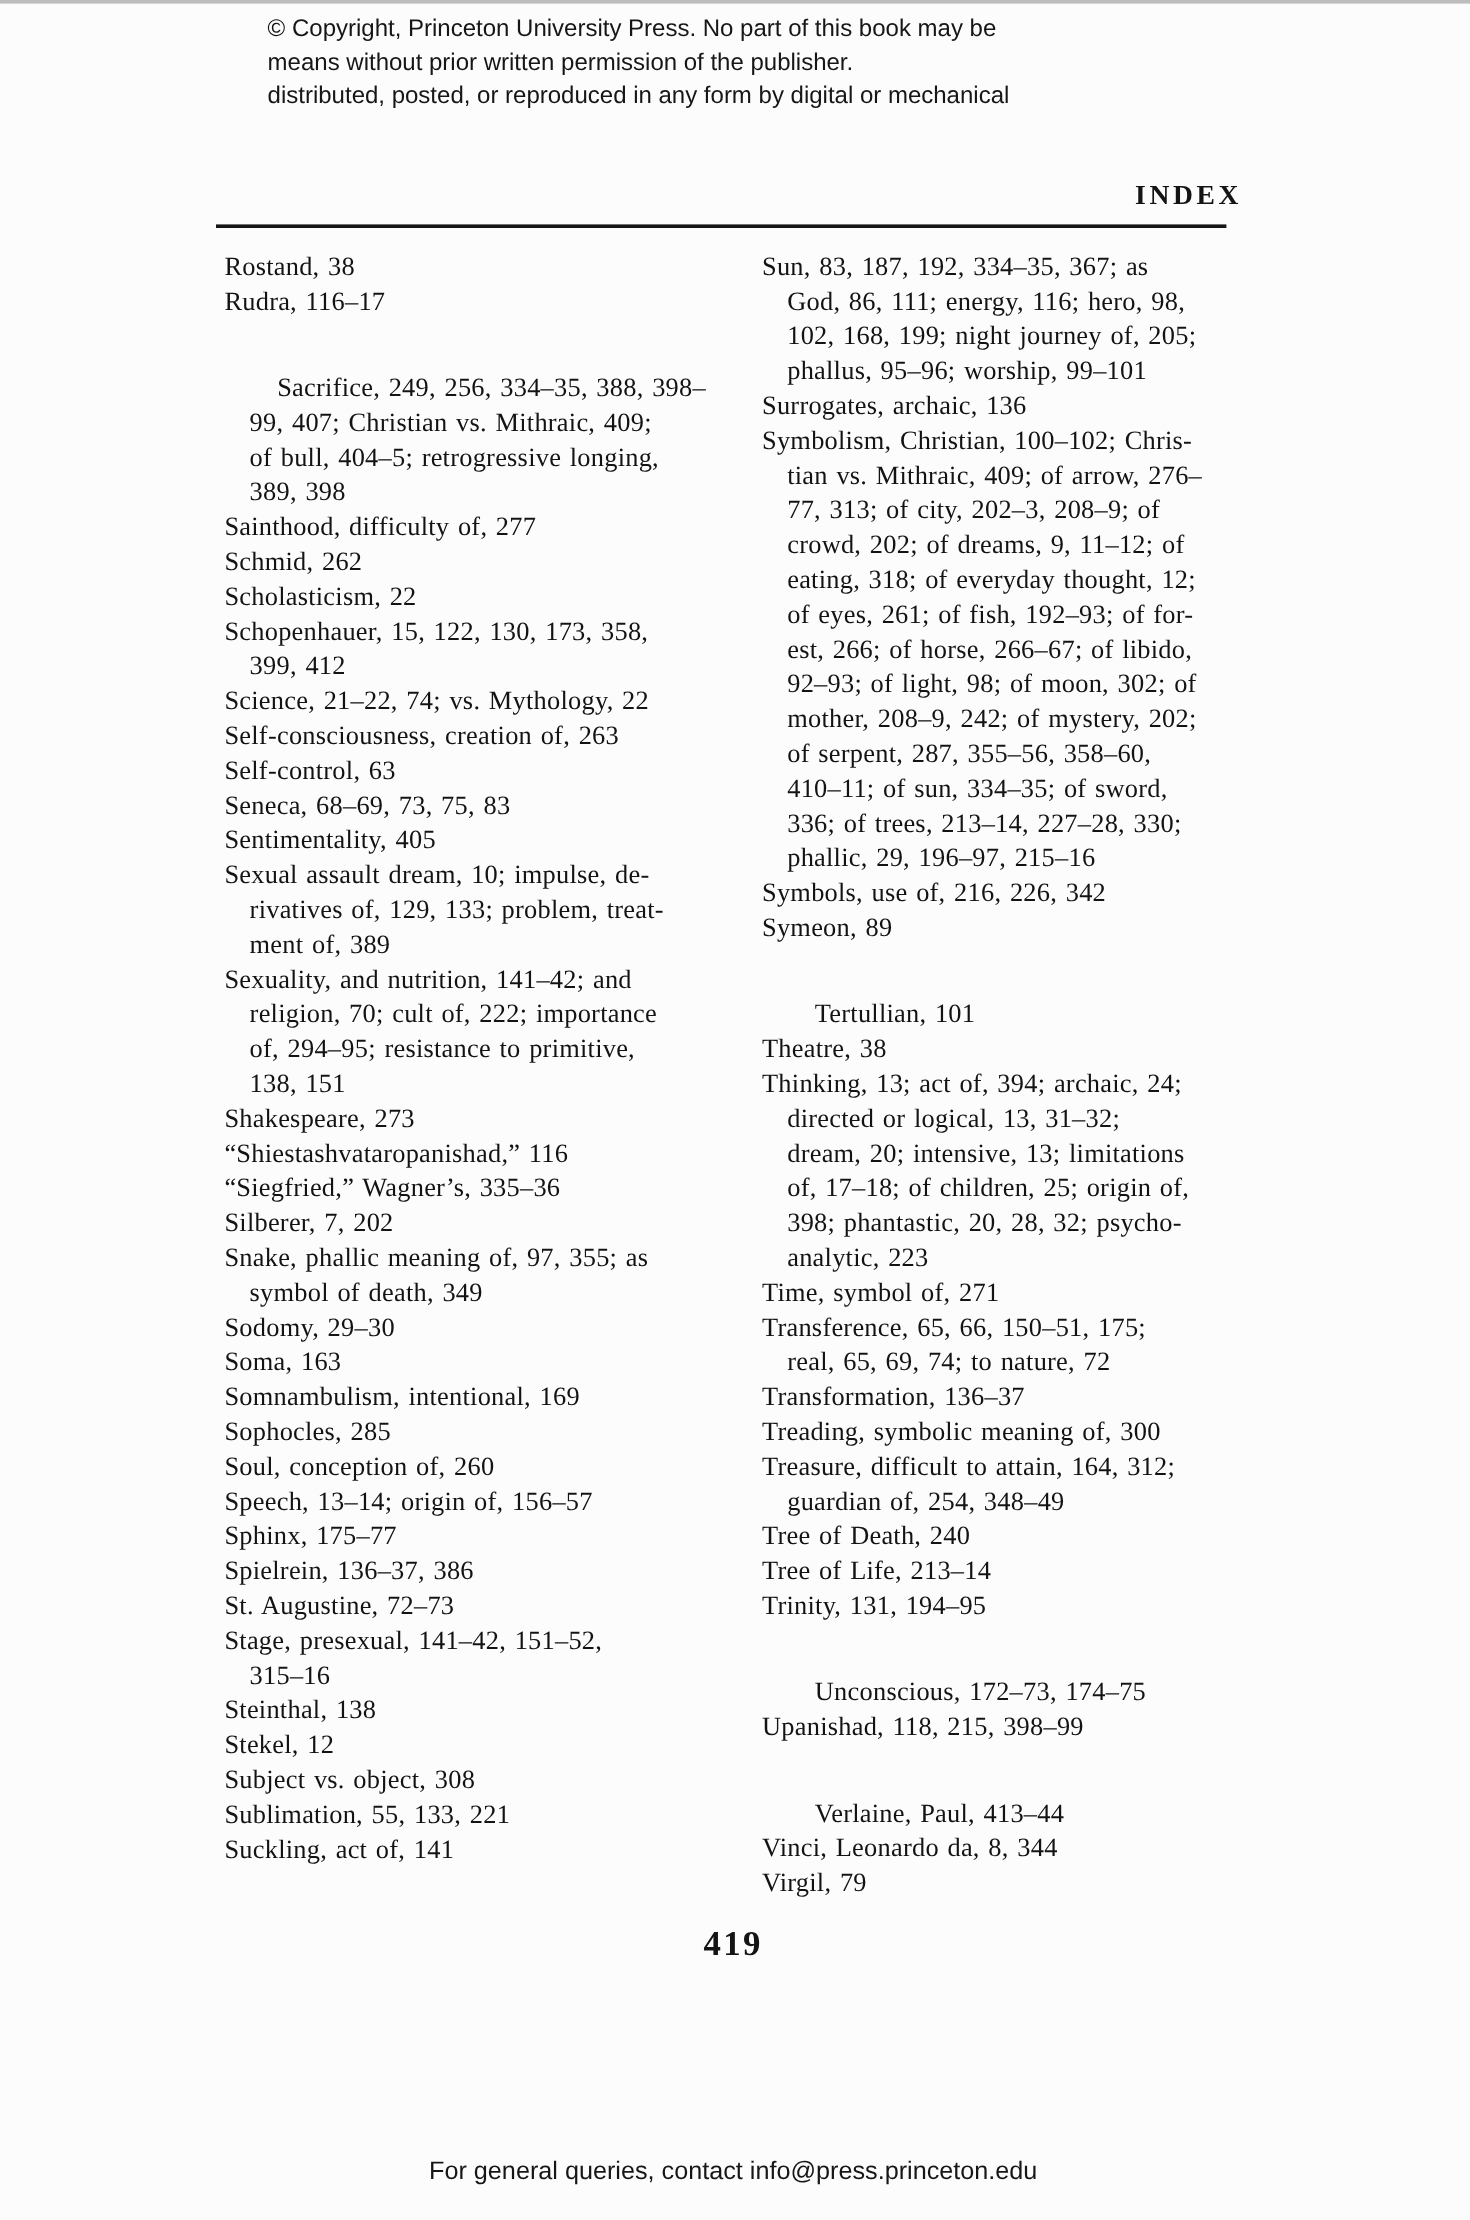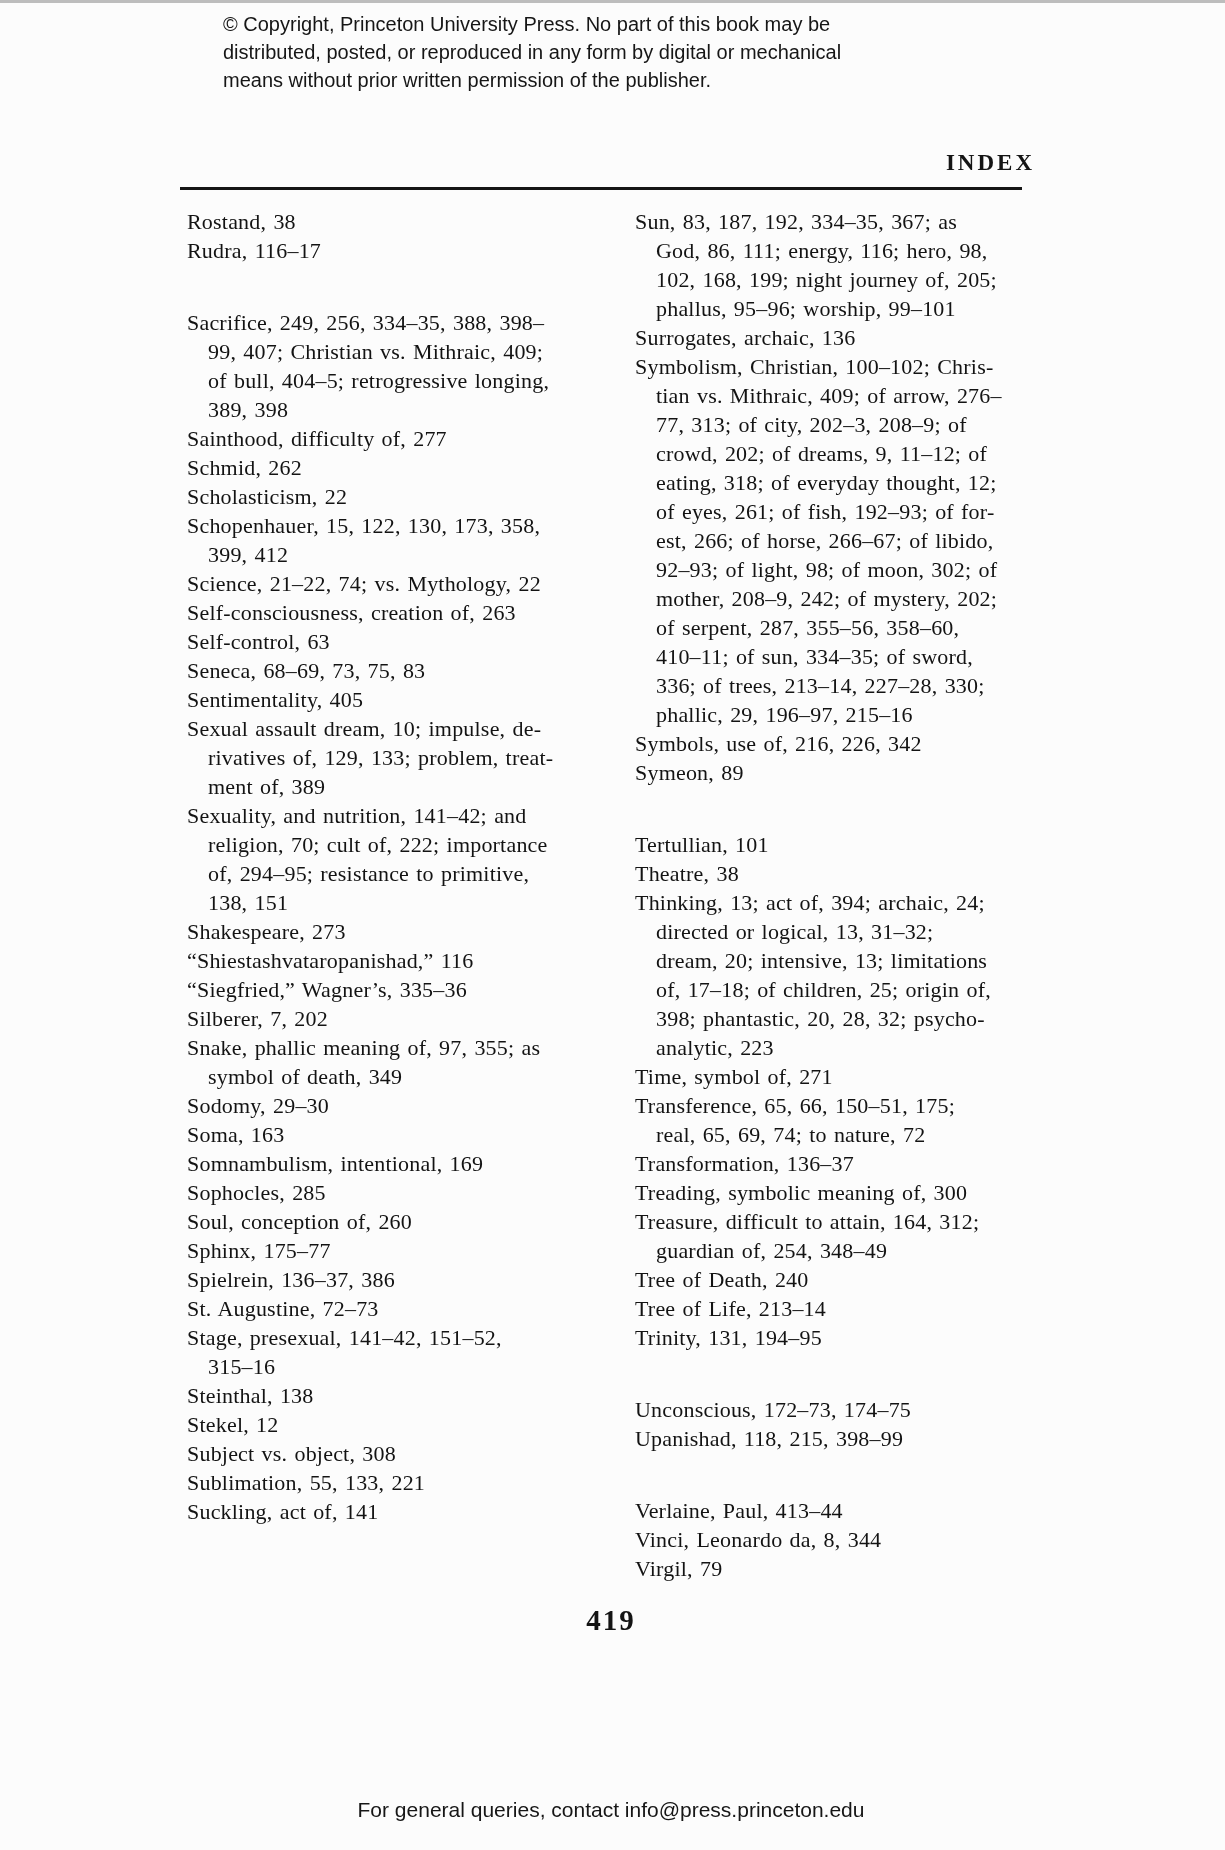--- a/index.html
+++ b/index.html
@@ -46,21 +46,21 @@
     font-family:"Liberation Serif","DejaVu Serif",serif;
     font-size:22px;line-height:29px;
     color:#131313;
     letter-spacing:0.2px;
     word-spacing:1.5px;
   }
   .col-left{left:187px;width:440px;}
   .col-right{left:635px;width:402px;}
   .line{white-space:nowrap;}
   .line.indent{padding-left:21px;}
-  .line.gap{margin-top:43px;}
+  .line.gap{margin-top:43px;margin-left:44px;}
   .page-number{
     position:absolute;left:187px;top:1604px;width:848px;
     text-align:center;
     font-family:"Liberation Serif","DejaVu Serif",serif;
     font-size:29px;
     letter-spacing:2px;
     color:#141414;
     font-weight:bold;
   }
   .footer{
@@ -72,22 +72,22 @@
   }
 </style>
 </head>
 <body>
 
 <div class="page">
   <div class="top-edge"></div>
 
   <div class="copyright">
     <div>© Copyright, Princeton University Press. No part of this book may be</div>
+    <div>means without prior written permission of the publisher.</div>
     <div>distributed, posted, or reproduced in any form by digital or mechanical</div>
-    <div>means without prior written permission of the publisher.</div>
   </div>
 
   <div class="index-heading">INDEX</div>
   <div class="rule"></div>
 
   <div class="col col-left">
       <div class="line">Rostand, 38</div>
       <div class="line">Rudra, 116–17</div>
       <div class="line gap">Sacrifice, 249, 256, 334–35, 388, 398–</div>
       <div class="line indent">99, 407; Christian vs. Mithraic, 409;</div>
@@ -114,20 +114,21 @@
       <div class="line">“Shiestashvataropanishad,” 116</div>
       <div class="line">“Siegfried,” Wagner’s, 335–36</div>
       <div class="line">Silberer, 7, 202</div>
       <div class="line">Snake, phallic meaning of, 97, 355; as</div>
       <div class="line indent">symbol of death, 349</div>
       <div class="line">Sodomy, 29–30</div>
       <div class="line">Soma, 163</div>
       <div class="line">Somnambulism, intentional, 169</div>
       <div class="line">Sophocles, 285</div>
       <div class="line">Soul, conception of, 260</div>
+      <div class="line">Speech, 13–14; origin of, 156–57</div>
       <div class="line">Sphinx, 175–77</div>
       <div class="line">Spielrein, 136–37, 386</div>
       <div class="line">St. Augustine, 72–73</div>
       <div class="line">Stage, presexual, 141–42, 151–52,</div>
       <div class="line indent">315–16</div>
       <div class="line">Steinthal, 138</div>
       <div class="line">Stekel, 12</div>
       <div class="line">Subject vs. object, 308</div>
       <div class="line">Sublimation, 55, 133, 221</div>
       <div class="line">Suckling, act of, 141</div>

